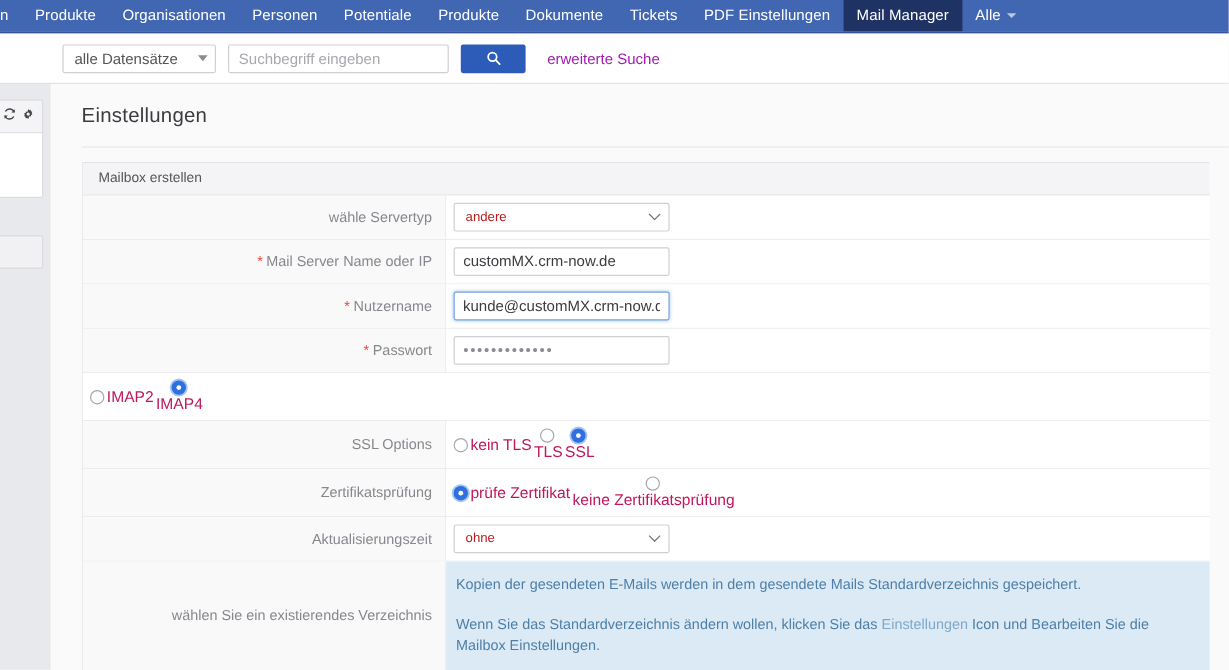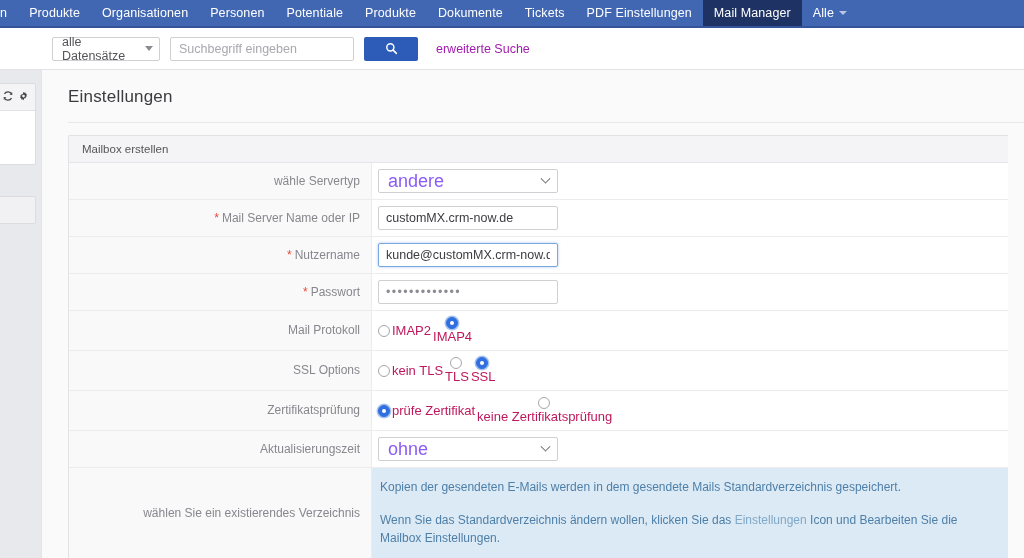--- a/index.html
+++ b/index.html
@@ -50,21 +50,21 @@
     height: 42px;
     background: #ffffff;
     border-bottom: 1px solid #e3e3e5;
     display: flex;
     align-items: center;
     padding-left: 52px;
     position: relative;
     z-index: 15;
   }
   #scope-select {
-    width: 108px; height: 24px;
+    width: 128px; height: 24px;
     border: 1px solid #cfcfd4;
     background: #ffffff;
     border-radius: 2px;
     display: flex;
     align-items: center;
     padding: 0 6px 0 9px;
     font-size: 12.5px;
     color: #555558;
     justify-content: space-between;
   }
@@ -218,22 +218,22 @@
 
   .sel {
     width: 180px; height: 24px;
     border: 1px solid #cfcfd4;
     border-radius: 2px;
     background: #fff;
     display: flex;
     align-items: center;
     justify-content: space-between;
     padding: 0 8px 0 9px;
-    font-size: 18px;
-    color: #8b5cf6;
+    font-size: 11px;
+    color: #b91c1c;
   }
   .sel .chev {
     width: 7px; height: 7px;
     border-right: 1.6px solid #72727a;
     border-bottom: 1.6px solid #72727a;
     transform: rotate(45deg) translate(-2px,-2px);
   }
   .txt {
     width: 180px; height: 24px;
     border: 1px solid #cfcfd4;
@@ -418,23 +418,20 @@
       <div class="flabel">
         <span class="req-star">*</span>
         <span>Passwort</span>
       </div>
       <div class="fvalue">
         <input class="txt pw" type="text" value="•••••••••••••" style="">
       </div>
     </div>
 
     <div class="frow">
-      <div class="flabel">
-        <span>Mail Protokoll</span>
-      </div>
       <div class="fvalue">
         <div class="radio-group">
           <label class="radio-opt">
             <span class="rdo"></span>
             <span>IMAP2</span>
           </label>
           <label class="radio-opt">
             <span class="rdo on"></span>
             <span>IMAP4</span>
           </label>

